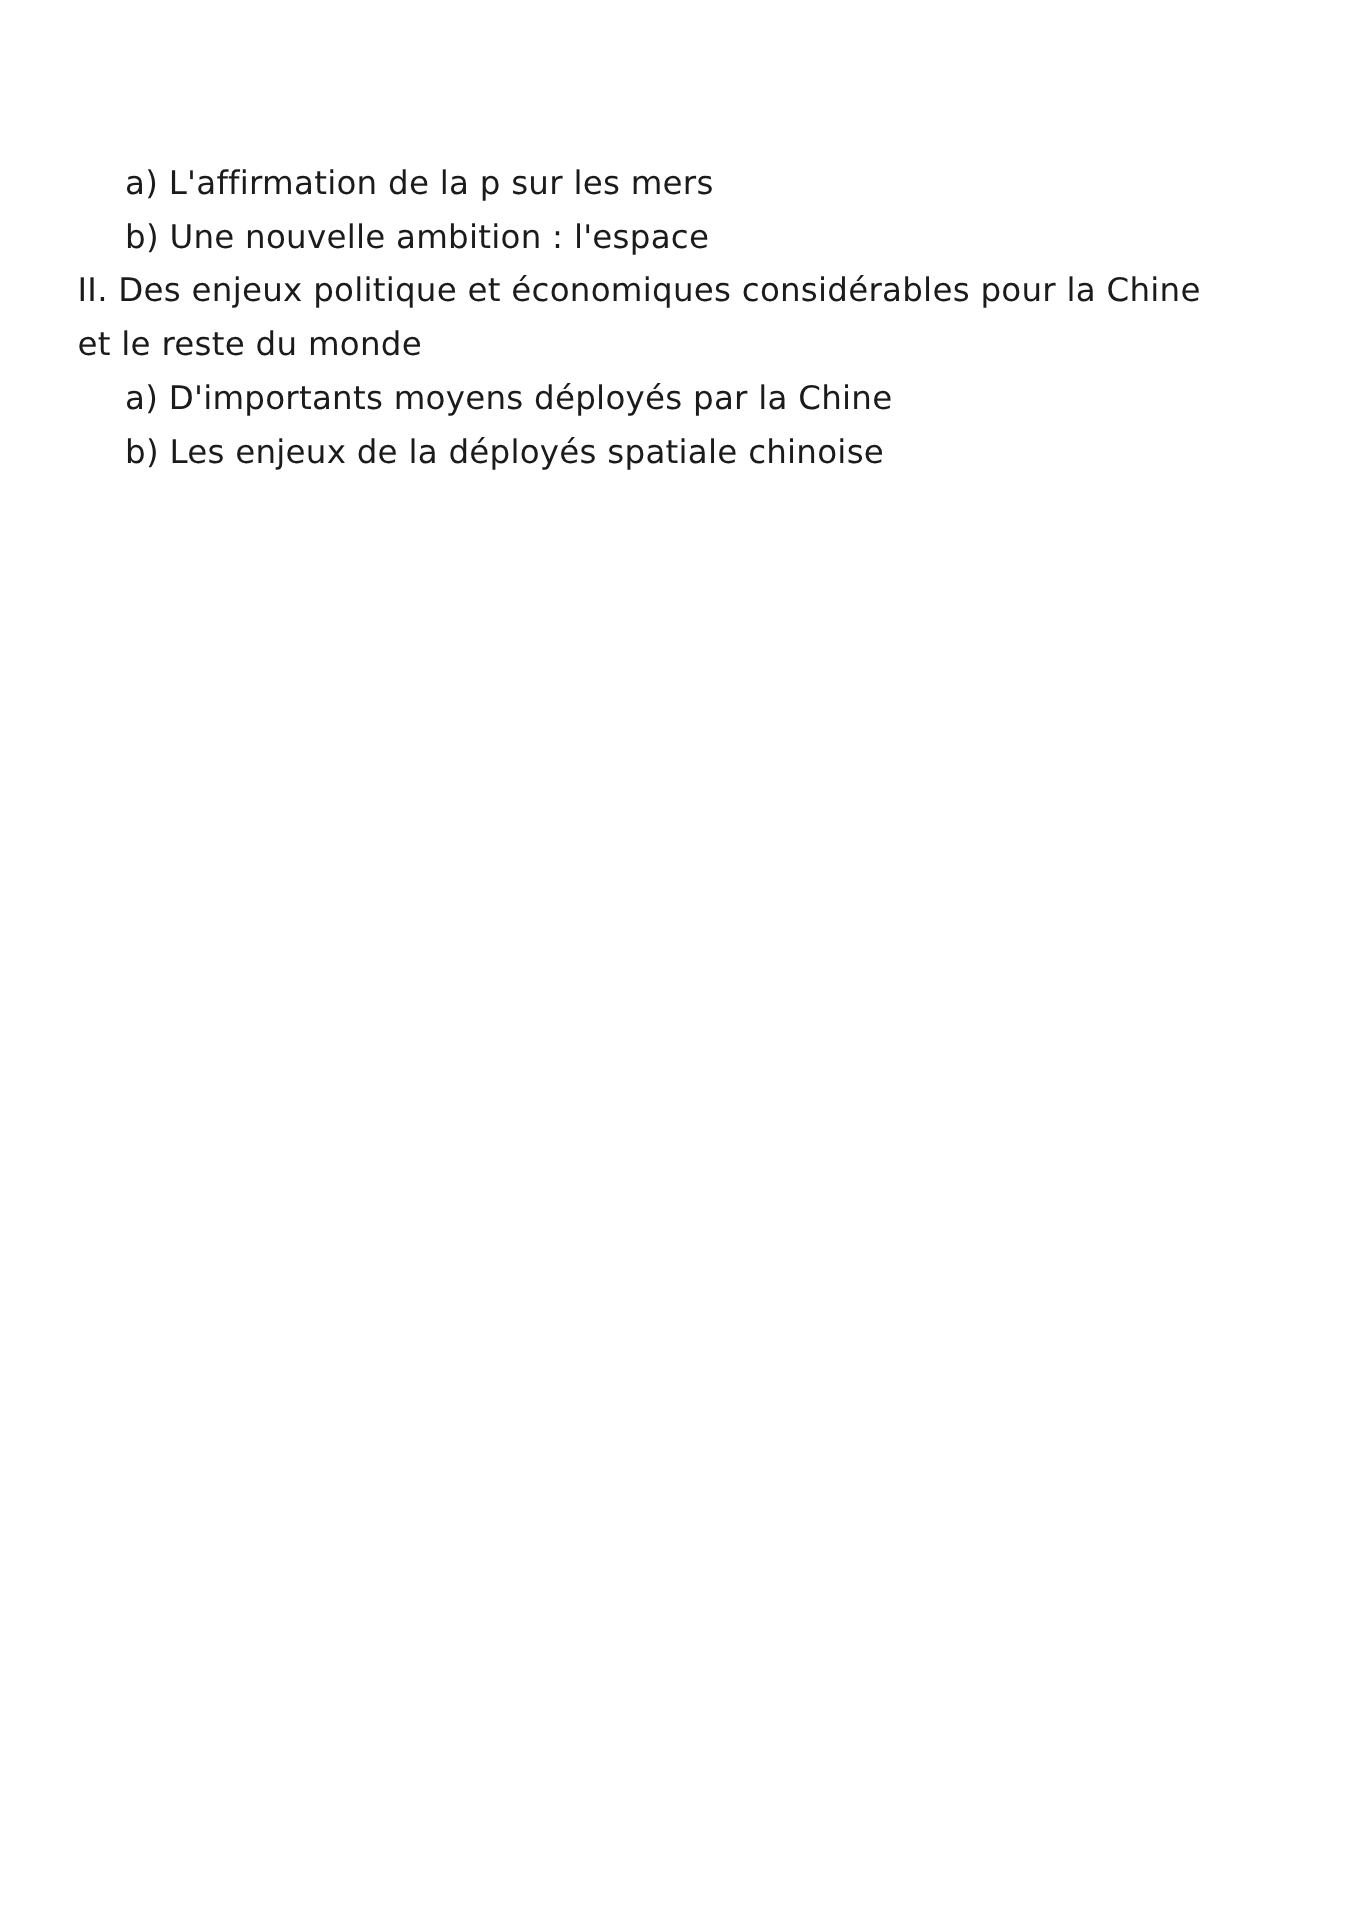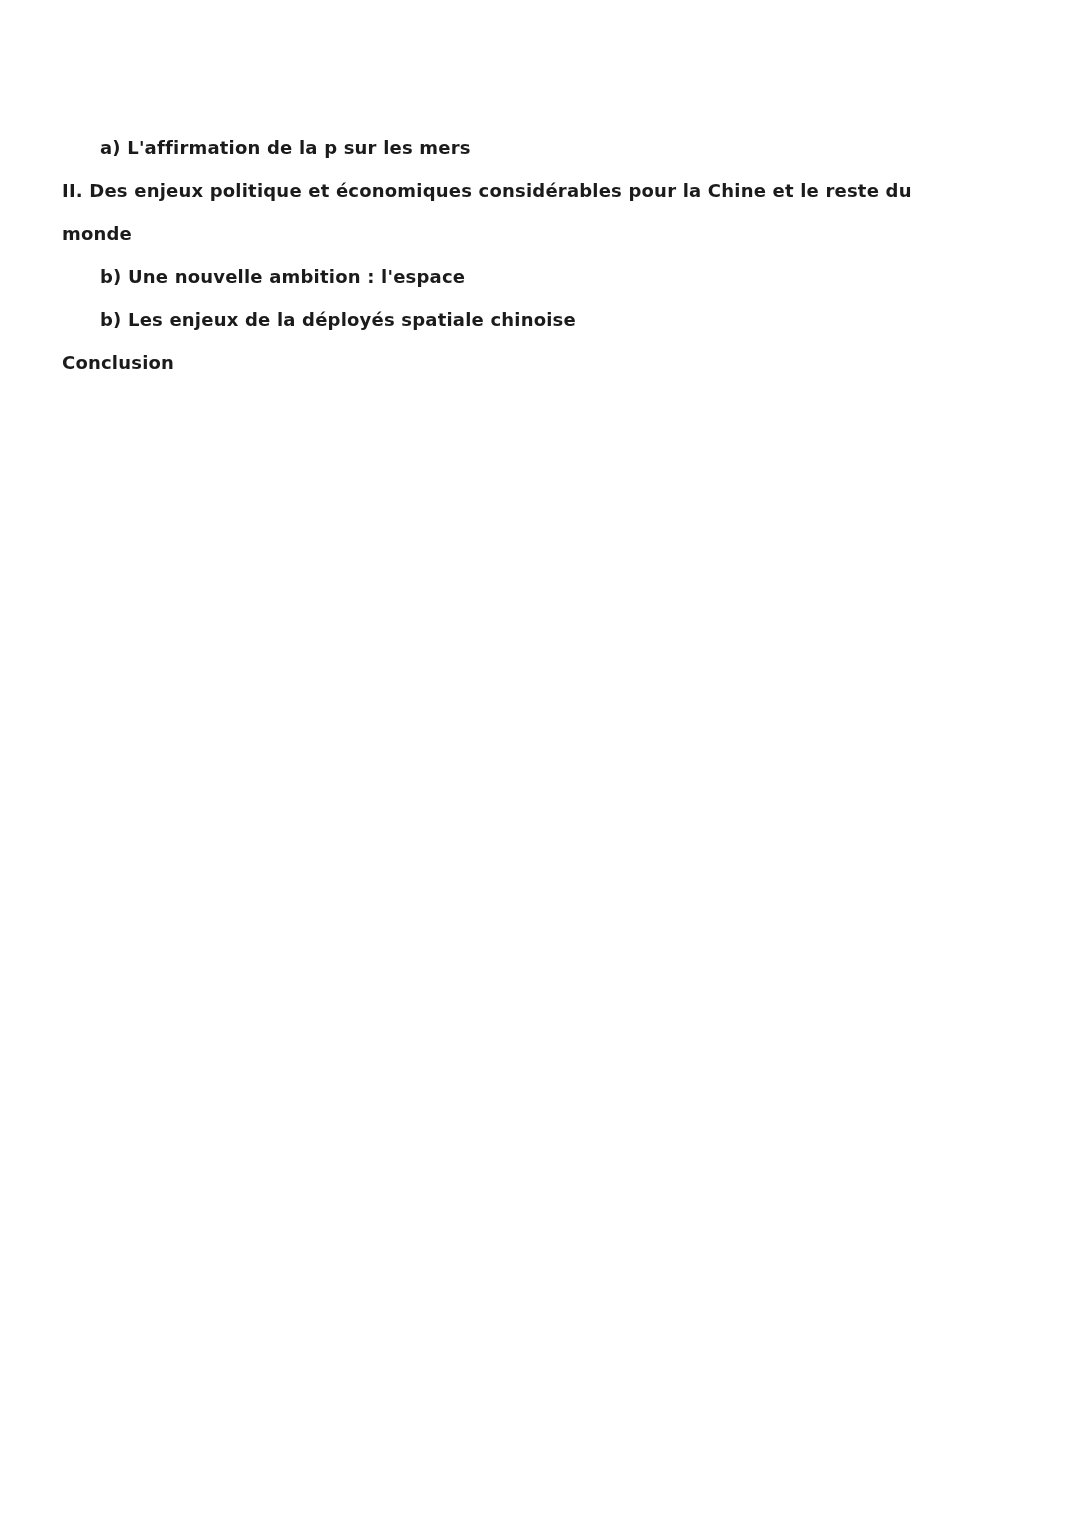--- a/index.html
+++ b/index.html
@@ -15,36 +15,36 @@
     height: 1532px;
     background: #ffffff;
     font-family: "DejaVu Sans", "Liberation Sans", sans-serif;
   }
   .outline {
     position: absolute;
     top: 126px;
     left: 62px;
     width: 905px;
     color: #1b1b1b;
-    font-size: 18px;
-    font-weight: 700;
+    font-size: 26px;
+    font-weight: 400;
     line-height: 43px;
     letter-spacing: 0.2px;
   }
   .outline-line {
     white-space: normal;
   }
   .outline-line.indent {
     padding-left: 38px;
   }
 </style>
 </head>
 <body>
 
 <div class="page">
   <div class="outline">
     <div class="outline-line indent">a) L'affirmation de la p sur les mers</div>
+    <div class="outline-line indent">b) Une nouvelle ambition : l'espace</div>
     <div class="outline-line">II. Des enjeux politique et économiques considérables pour la Chine et le reste du monde</div>
-    <div class="outline-line indent">b) Une nouvelle ambition : l'espace</div>
+    <div class="outline-line indent">a) D'importants moyens déployés par la Chine</div>
     <div class="outline-line indent">b) Les enjeux de la déployés spatiale chinoise</div>
-    <div class="outline-line">Conclusion</div>
   </div>
 </div>
 
 </body></html>

